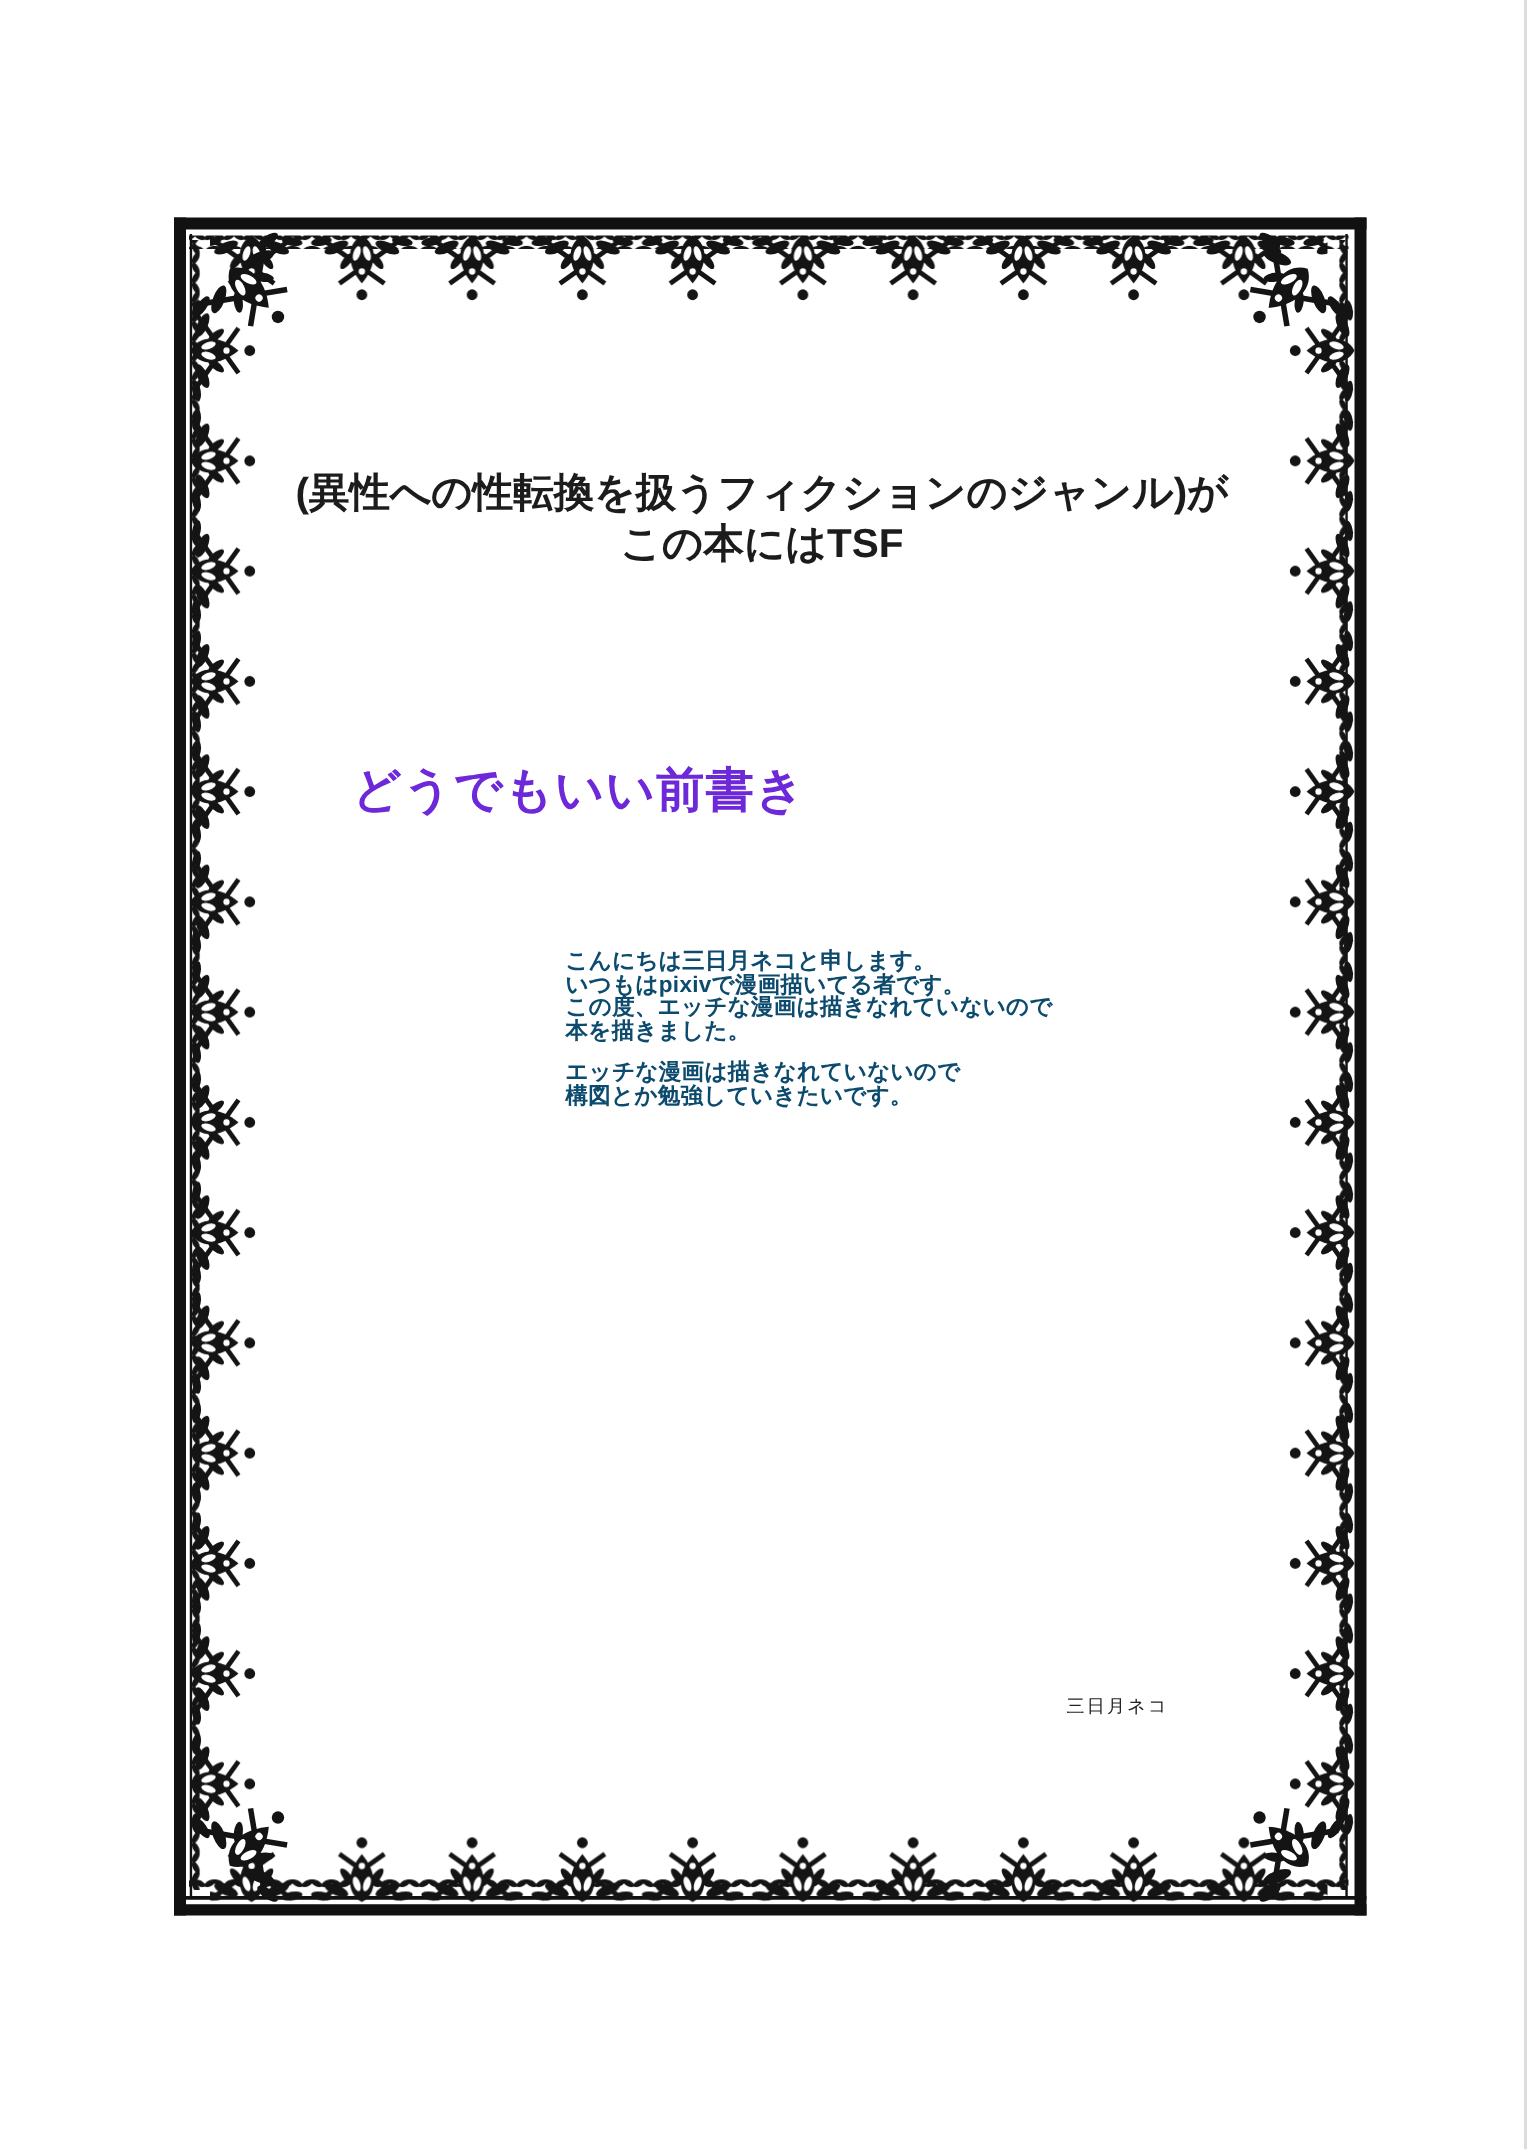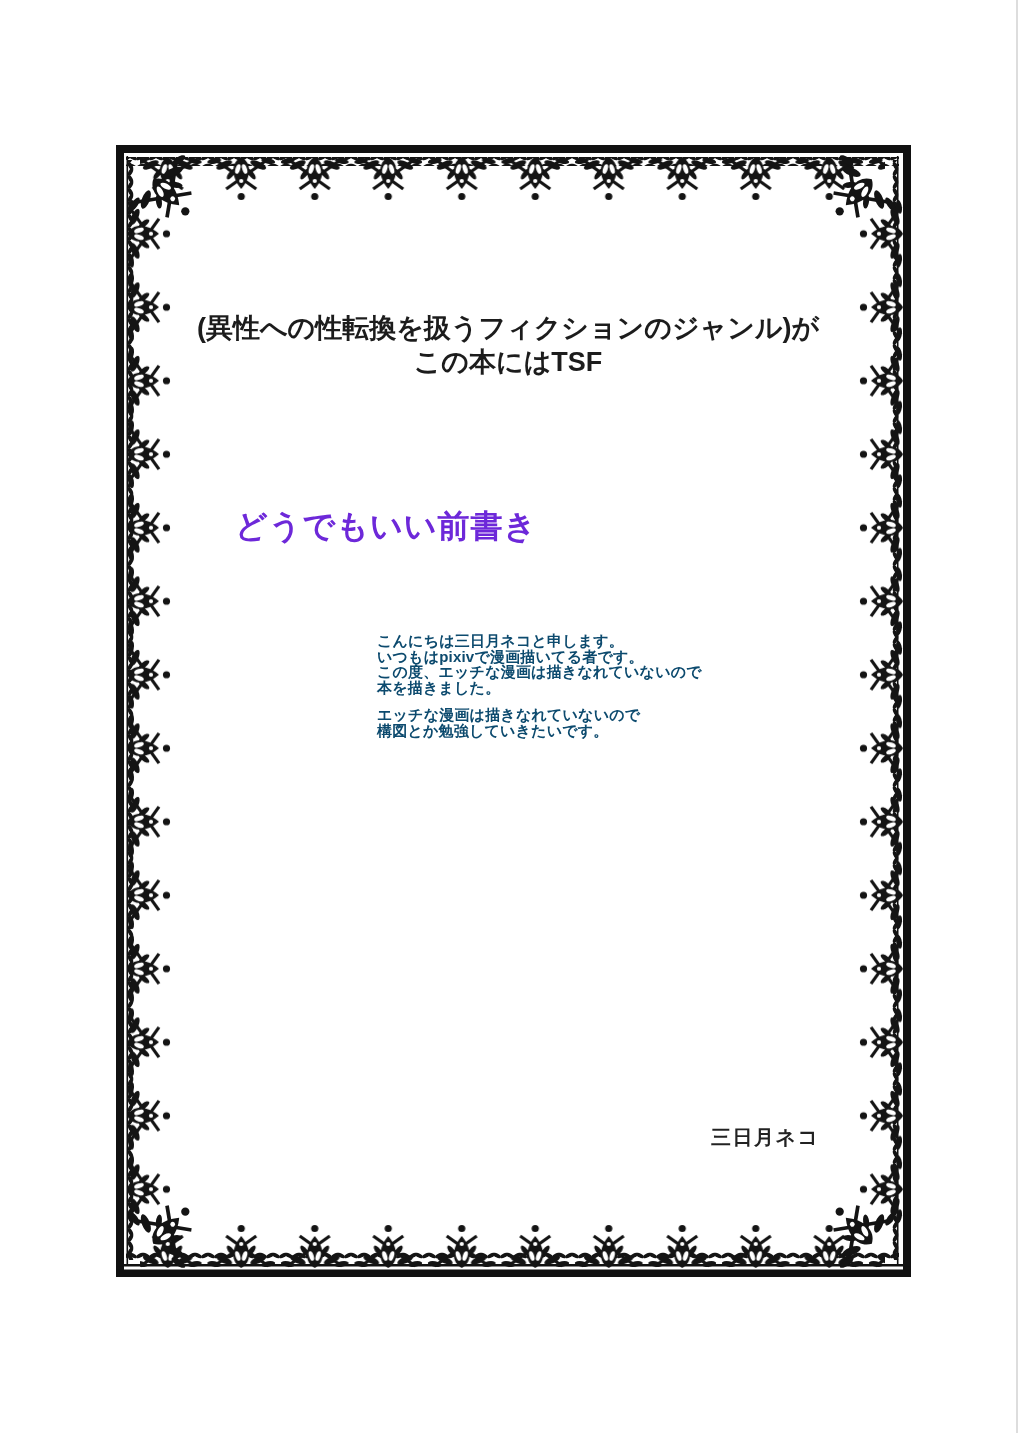--- a/index.html
+++ b/index.html
@@ -37,22 +37,22 @@
     font-size:15px;line-height:15.5px;
     color:#0c4a6e;
     letter-spacing:0.2px;
     margin-left:36px;
   }
   .body-text p{margin:0;padding:0;}
   .body-text p + p{margin-top:12px;}
   .signature{
     position:absolute;left:711px;top:1127px;
     font-family:"Liberation Serif","DejaVu Serif",serif;
-    font-weight:700;
-    font-size:20px;line-height:20px;
+    font-weight:400;
+    font-size:12px;line-height:20px;
     letter-spacing:1.5px;
     color:#222222;
     white-space:nowrap;
   }
   .scan-edge{
     position:absolute;top:0;right:6px;width:2px;height:1433px;
     background:#dddddd;
   }
 </style>
 </head>

